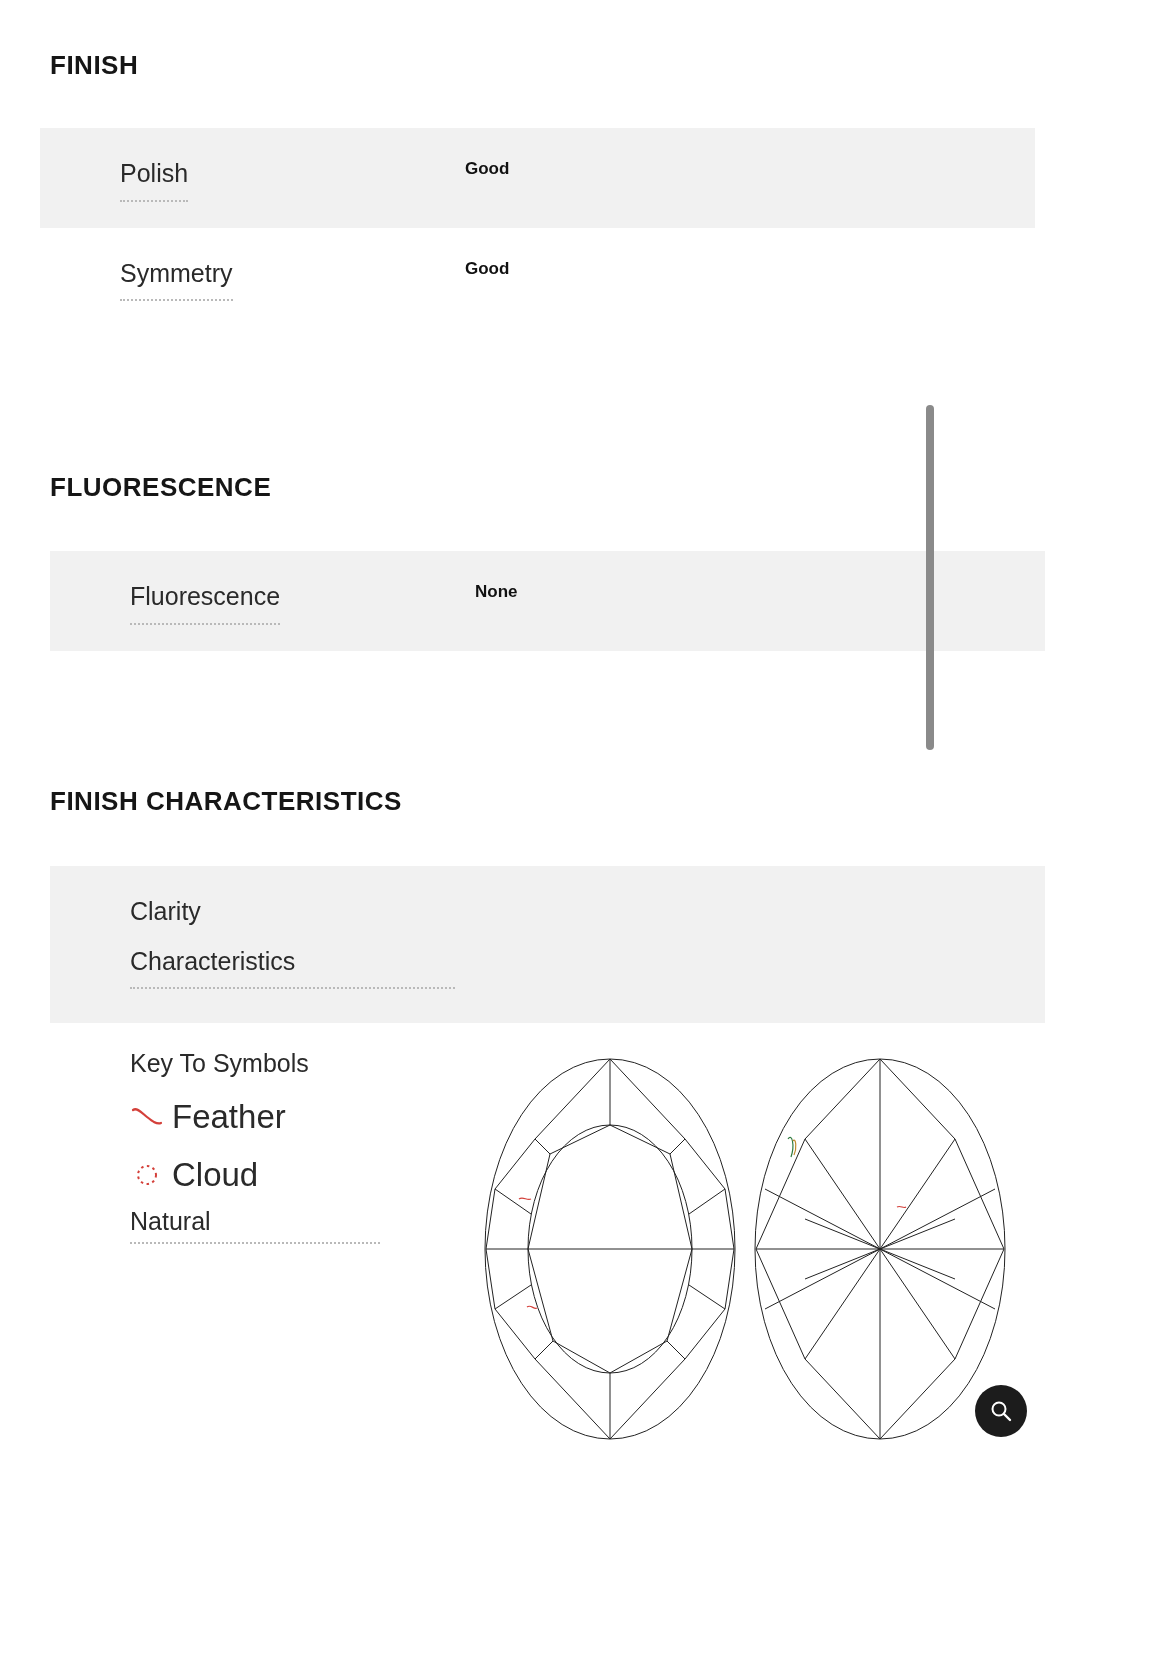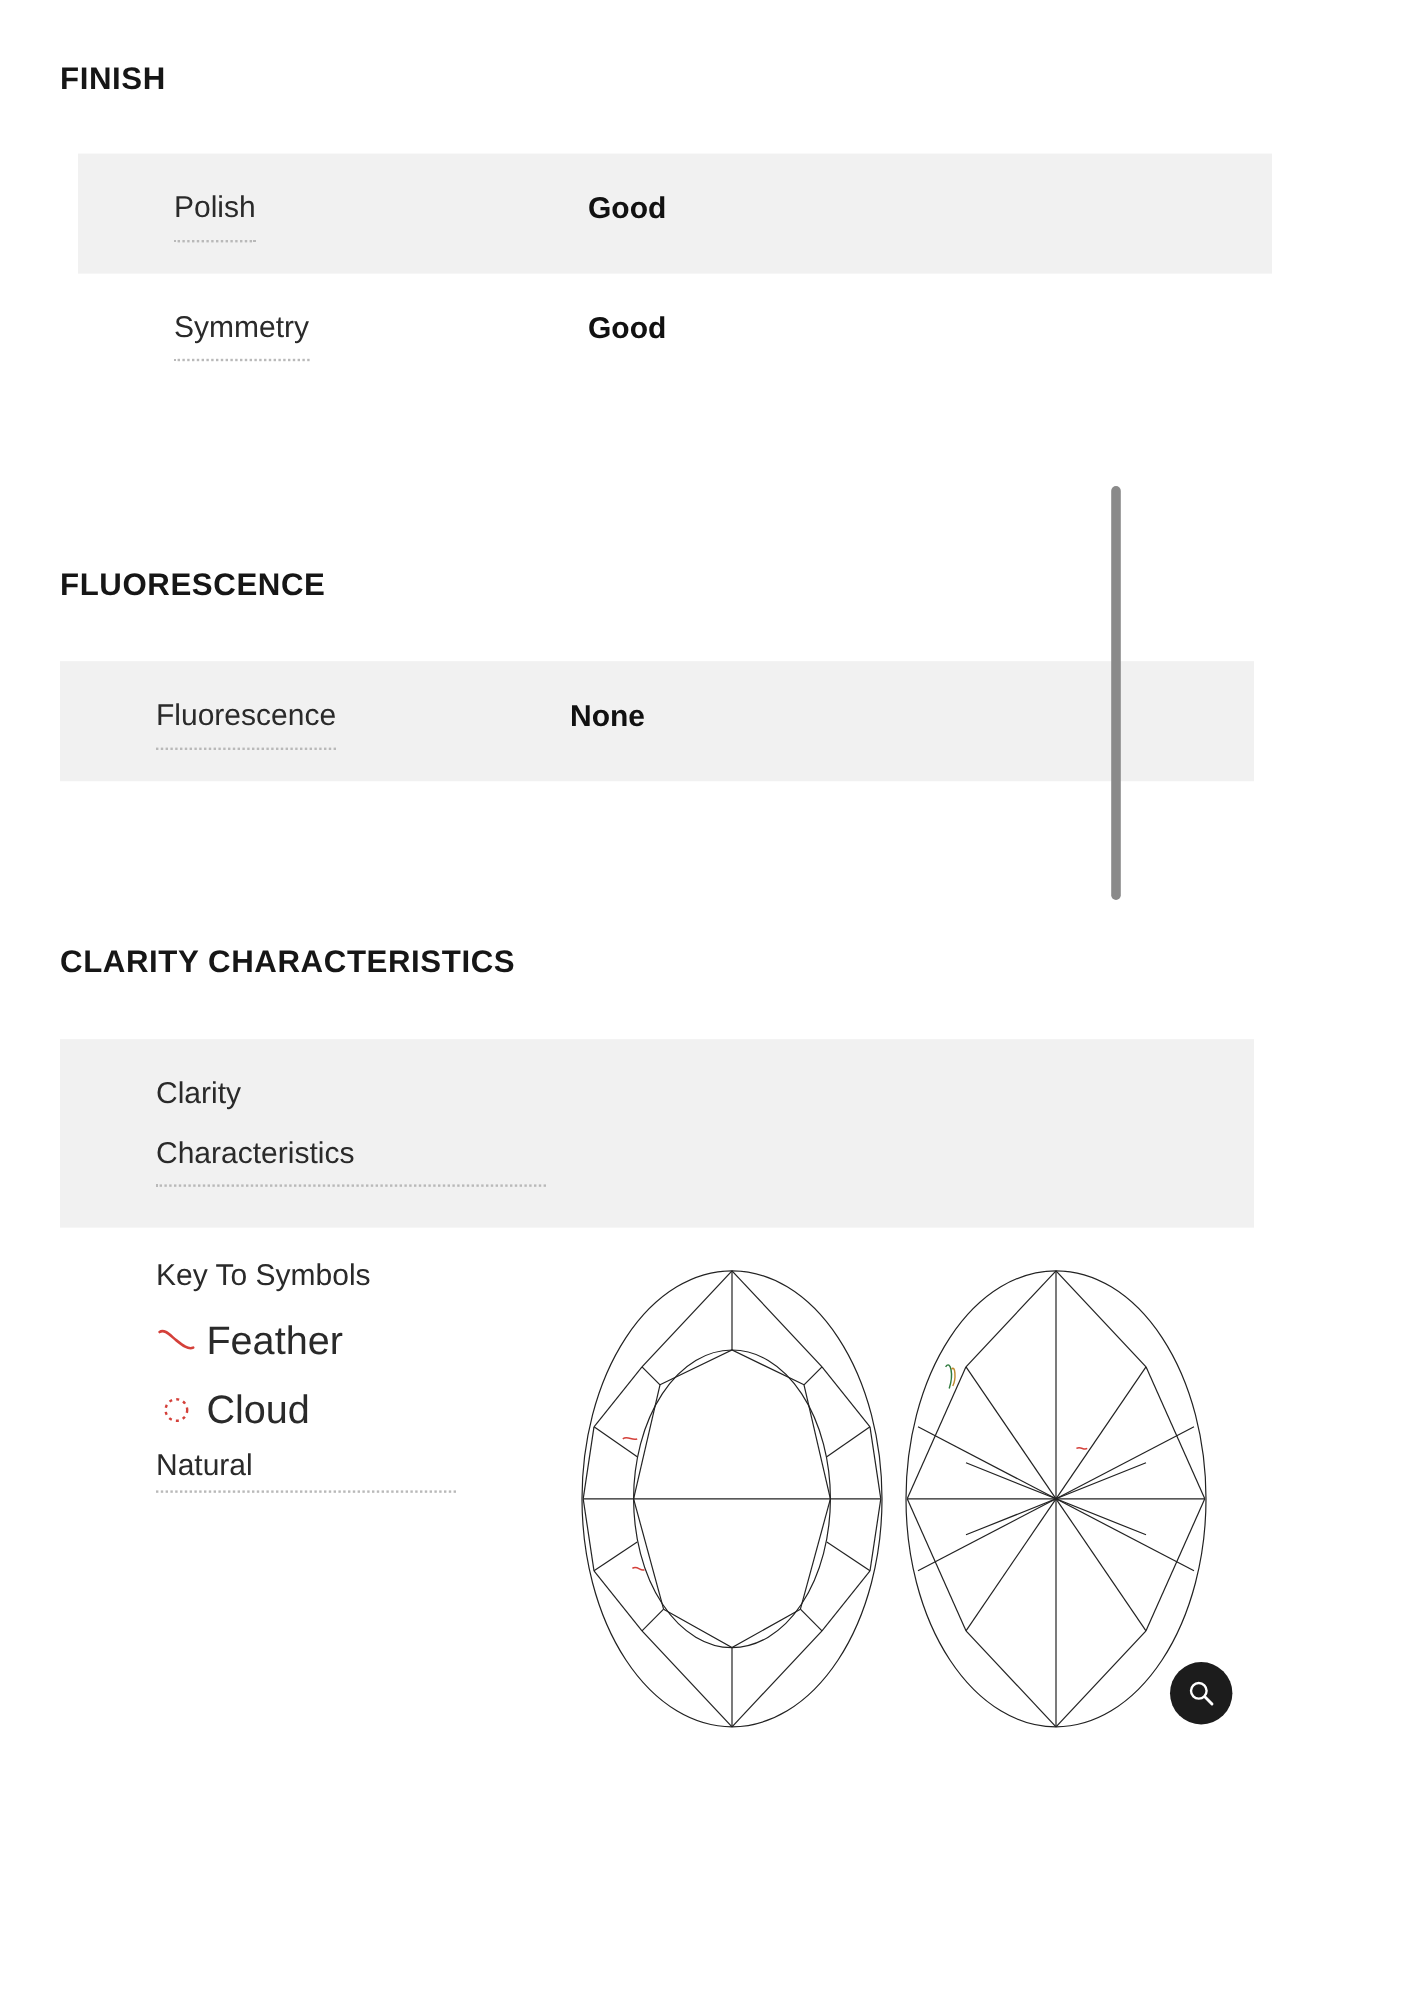--- a/index.html
+++ b/index.html
@@ -50,21 +50,21 @@
     font-size: 25px;
     font-weight: 400;
     color: #2a2a2a;
     line-height: 1.42;
     border-bottom: 2px dotted #b9b9b9;
     display: inline-block;
     padding-bottom: 8px;
   }
   .spec-label.full { display: block; }
   .spec-value {
-    font-size: 25px;
+    font-size: 17px;
     font-weight: bold;
     color: #111111;
     line-height: 1.3;
     padding-top: 2px;
   }
 
   
   .symbols-block {
     display: flex;
     width: 995px;
@@ -143,21 +143,21 @@
     width: 8px;
     height: 345px;
     border-radius: 4px;
     background: #8a8a8a;
   }
 
   .sp-finish-title { position: absolute; left: 50px; top: 50px; }
   .sp-fluor-title  { position: absolute; left: 50px; top: 472px; }
   .sp-clarity-title{ position: absolute; left: 50px; top: 786px; }
 
-  .block-finish  { position: absolute; left: 65px; top: 128px; }
+  .block-finish  { position: absolute; left: 40px; top: 128px; }
   .block-fluor   { position: absolute; left: 50px; top: 551px; }
   .block-clarity { position: absolute; left: 50px; top: 866px; }
 </style>
 </head>
 <body>
 
 <div class="page">
 
   <h2 class="section-title sp-finish-title">FINISH</h2>
   <div class="block-finish">
@@ -178,21 +178,21 @@
   <h2 class="section-title sp-fluor-title">FLUORESCENCE</h2>
   <div class="block-fluor">
     <div class="spec-row shaded">
       <div class="spec-label-wrap">
         <span class="spec-label">Fluorescence</span>
       </div>
       <div class="spec-value">None</div>
     </div>
   </div>
 
-  <h2 class="section-title sp-clarity-title">CLARITY CHARACTERISTICS</h2>
+  <h2 class="section-title sp-clarity-title">FINISH CHARACTERISTICS</h2>
   <div class="block-clarity">
 
     <div class="spec-row shaded" style="padding-bottom:34px;">
       <div class="spec-label-wrap">
         <span class="spec-label full" style="border-bottom:none;padding-bottom:0;">Clarity</span>
         <span class="spec-label full" style="margin-top:14px;">Characteristics</span>
       </div>
     </div>
 
     <div class="symbols-block">

